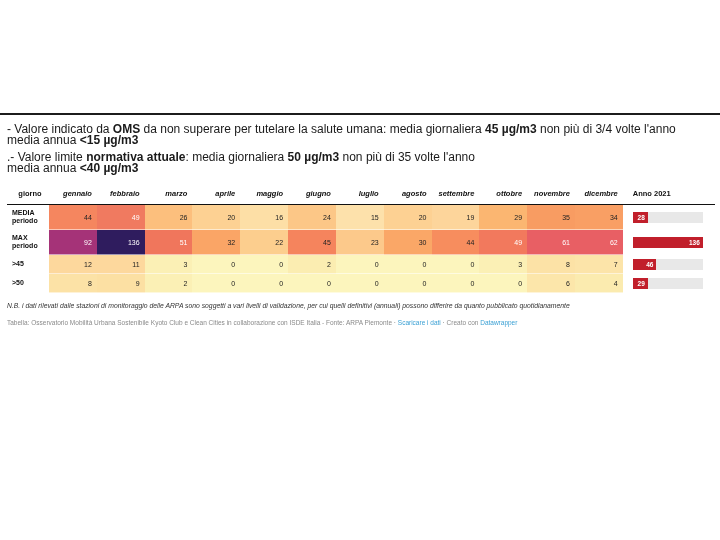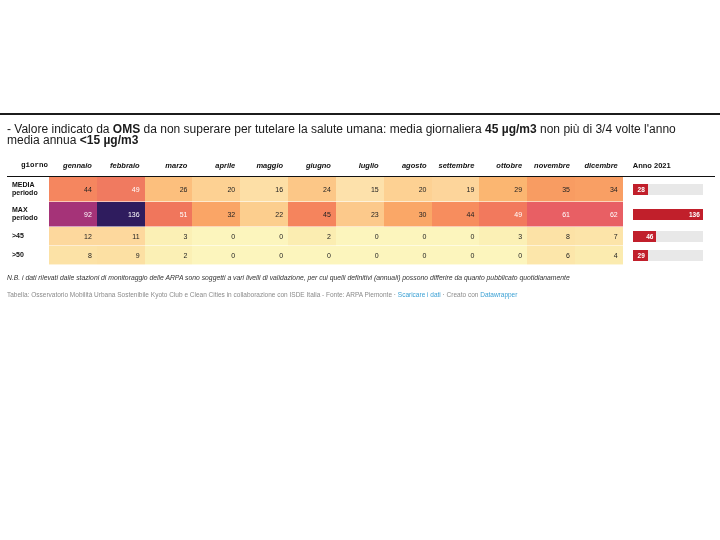--- a/index.html
+++ b/index.html
@@ -21,21 +21,21 @@
   col.c-label { width: 42px; }
   col.c-month { width: 47.8px; }
   col.c-anno  { width: 92px; }
 
   thead th {
     font-size: 7.5px; font-weight: 700; color: #111;
     height: 20px; vertical-align: middle;
     border-bottom: 1.5px solid #111;
     background: #fff;
   }
-  th.corner { text-align: right; padding-left: 5px; font-family: Liberation Mono, monospace; }
+  th.corner { text-align: center; padding-left: 5px; }
   th.mh { text-align: right; padding-right: 5px; font-style: italic; }
   th.anno-h { text-align: left; padding-left: 10px; }
 
   tbody tr.tall  td, tbody tr.tall  th { height: 22px; }
   tbody tr.short td, tbody tr.short th { height: 16px; }
 
   th.rl {
     text-align: left; padding-left: 5px; background: #fff;
     font-size: 7px; font-weight: 700; color: #111; line-height: 8.5px;
     vertical-align: middle;
@@ -63,20 +63,21 @@
 </head>
 <body>
 
 <div class="top-rule"></div>
 <div class="content">
 
 
   <p class="note"><span>- Valore indicato da </span><b>OMS</b><span> da non superare per tutelare la salute umana: media giornaliera </span><b>45 µg/m3</b><span> non più di 3/4 volte l'anno</span><br><span>media annua </span><b>&lt;15 µg/m3</b></p>
 
 
+  <p class="note"><span>.- Valore limite </span><b>normativa attuale</b><span>: media giornaliera </span><b>50 µg/m3</b><span> non più di 35 volte l'anno</span><br><span>media annua </span><b>&lt;40 µg/m3</b></p>
 
   <table>
     <colgroup id="cols">
         <col class="c-label">
         <col class="c-month">
         <col class="c-month">
         <col class="c-month">
         <col class="c-month">
         <col class="c-month">
         <col class="c-month">

